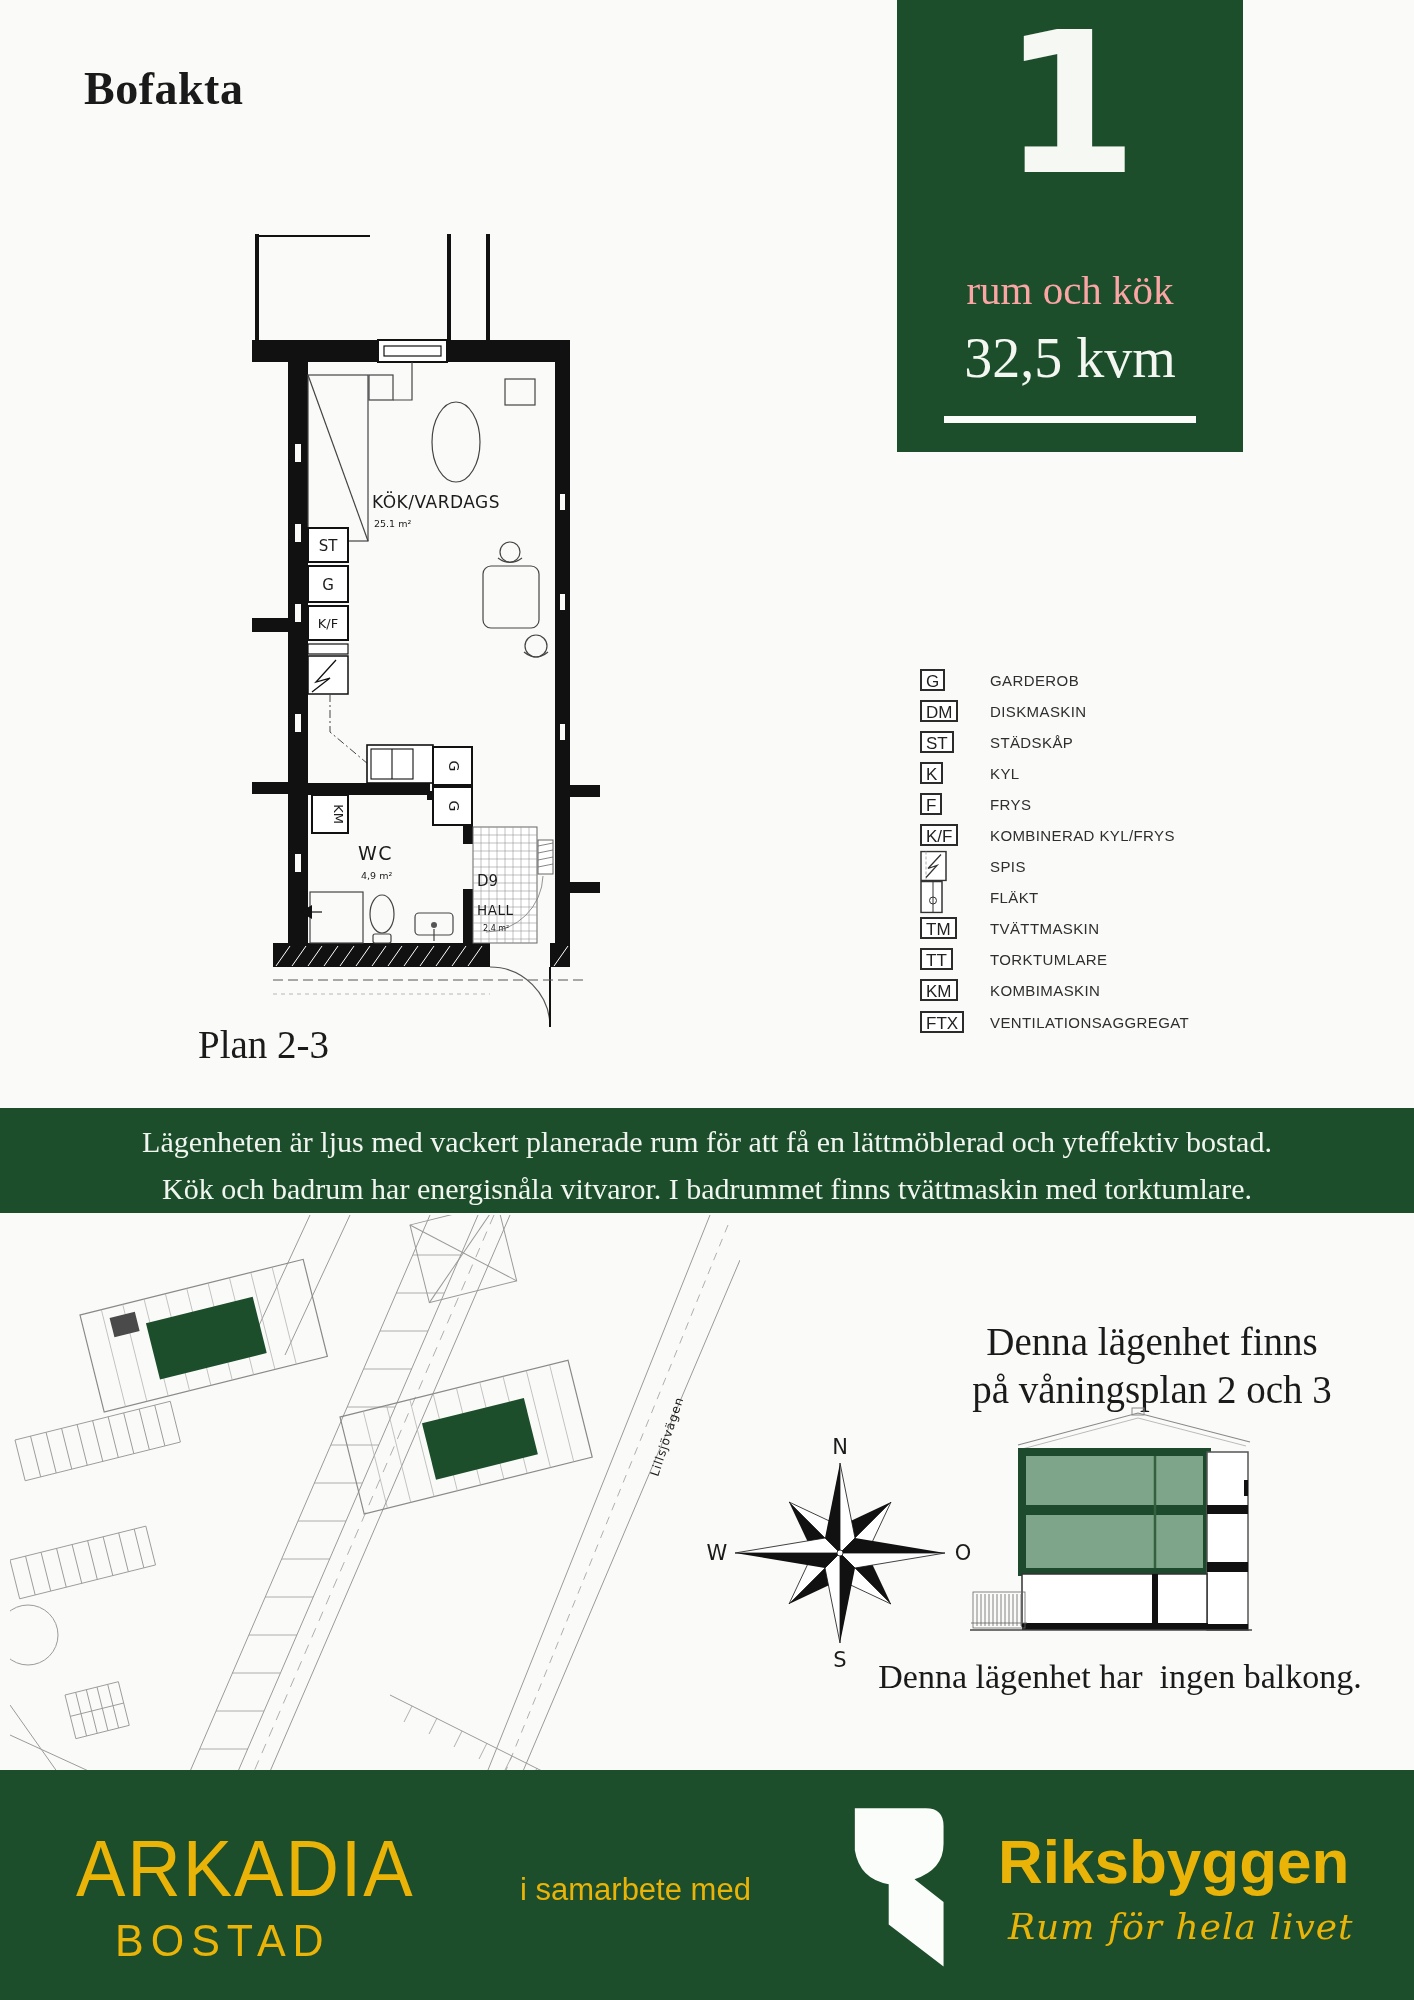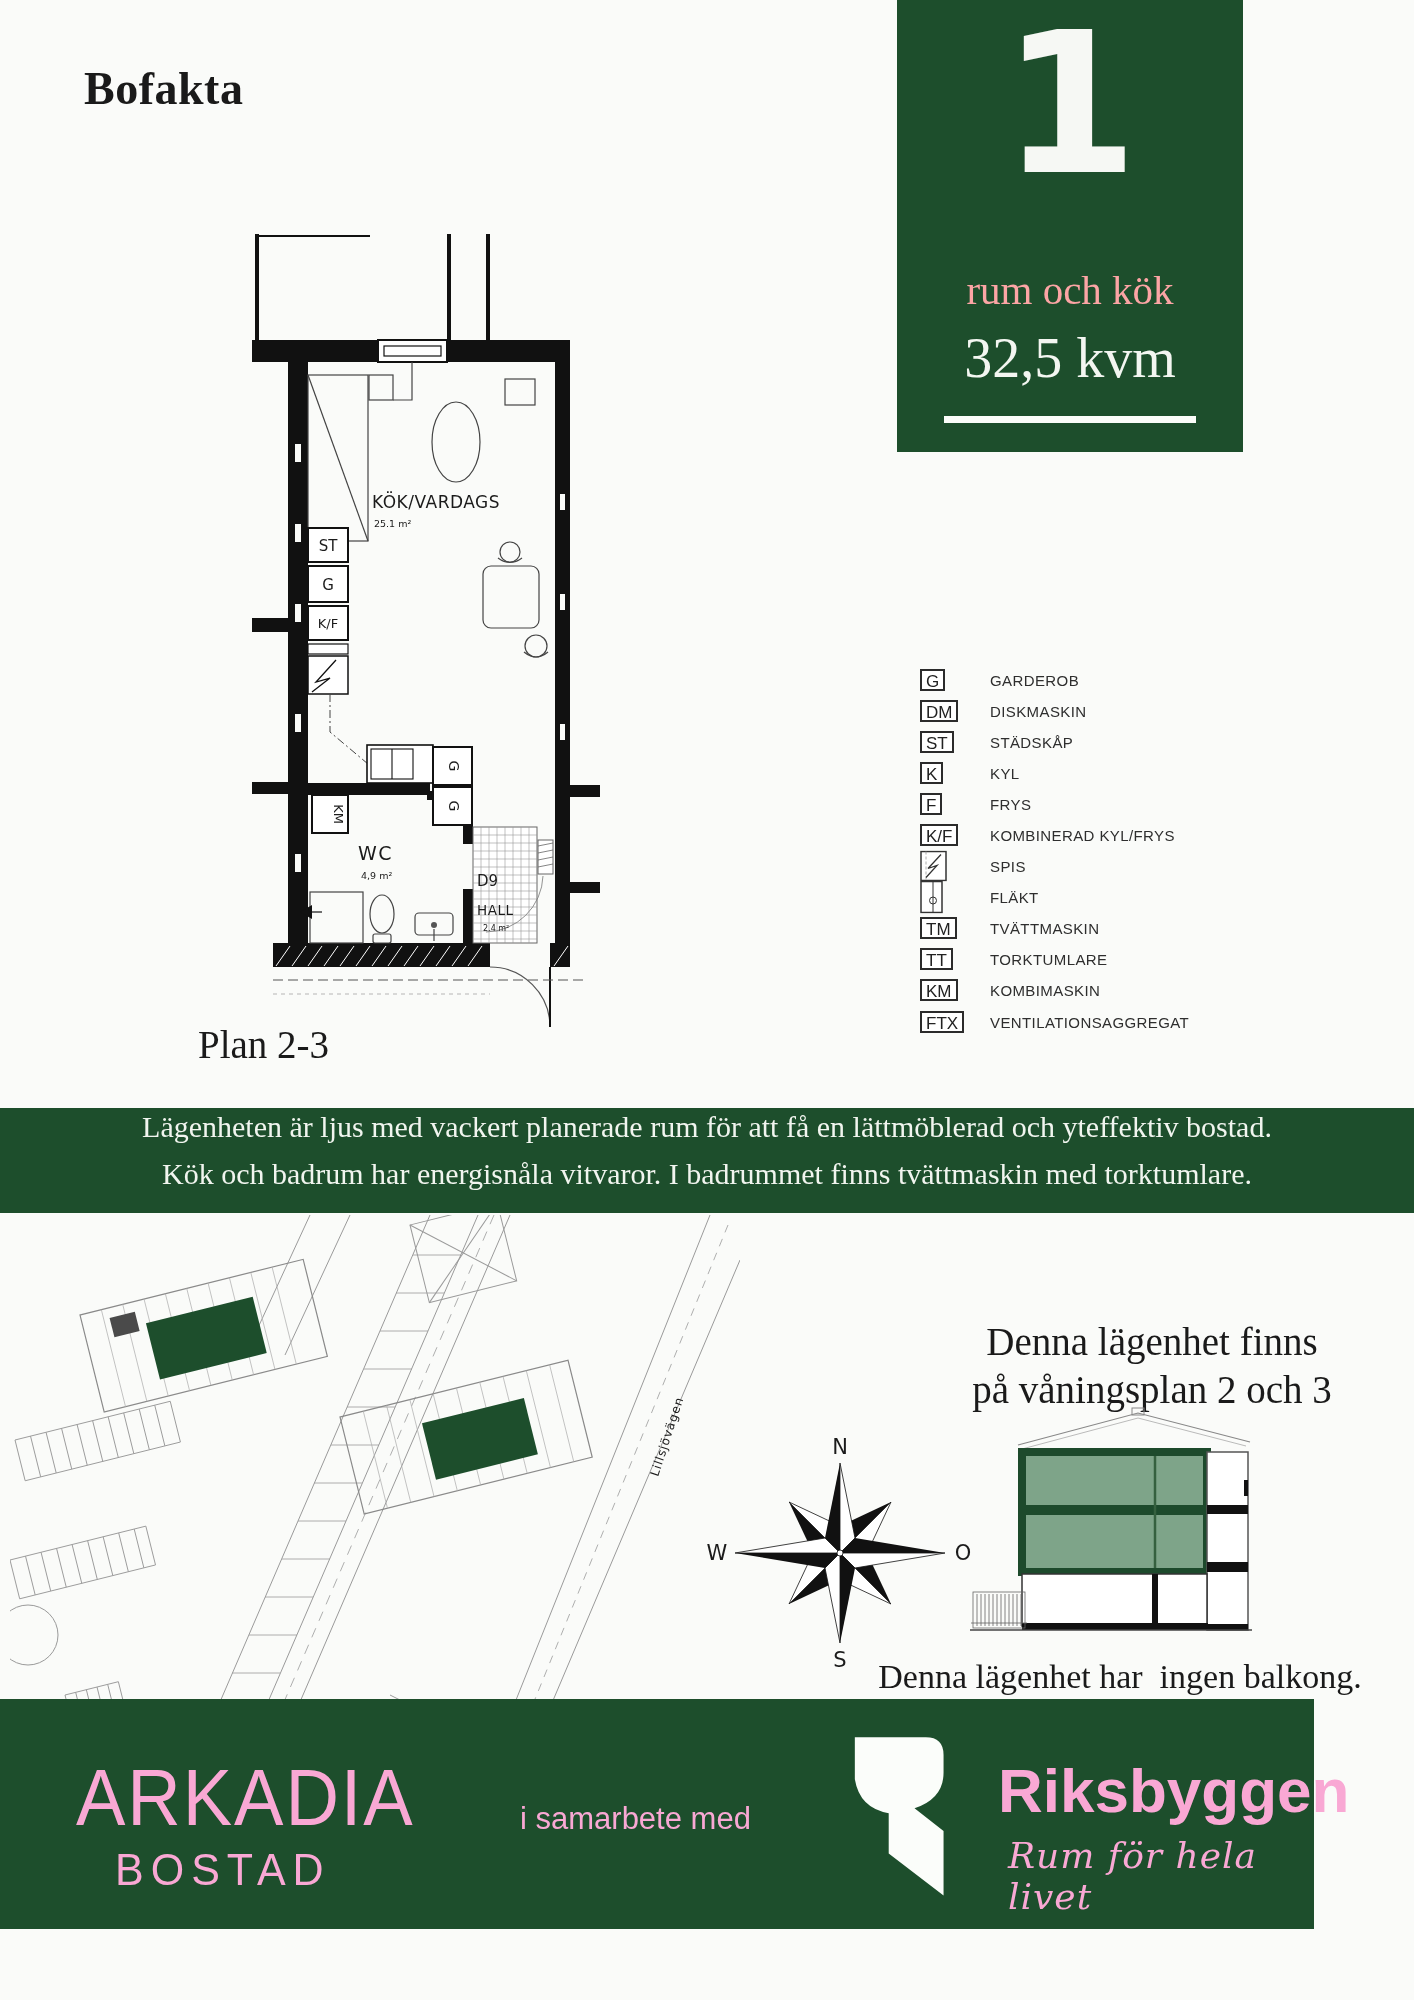--- a/index.html
+++ b/index.html
@@ -32,34 +32,34 @@
         min-width:22px;padding:0 4px;height:22px;line-height:21px;border:2px solid #2b2b2b;
         text-align:center;font-family:"Liberation Sans",sans-serif;font-size:17px;color:#222;background:#fff;}
   .licon{position:absolute;left:0;top:50%;transform:translateY(-50%);line-height:0;}
   .llabel{position:absolute;left:70px;top:50%;transform:translateY(-50%);
         font-family:"Liberation Sans",sans-serif;font-size:15px;color:#2e2e2e;letter-spacing:.4px;white-space:nowrap;}
 
   
   .banner{position:absolute;left:0;top:1108px;width:1414px;height:105px;background:#1d4e2c;
           text-align:center;color:#f1f5ef;}
   .banner p{margin:0;font-size:30px;}
-  .banner .l1{padding-top:2px;}
+  .banner .l1{padding-top:17px;}
   .banner .l2{padding-top:13px;}
 
   
   .siteplan{position:absolute;left:10px;top:1215px;width:730px;height:575px;}
   .compass{position:absolute;left:705px;top:1438px;width:270px;height:235px;}
 
   
   .loc-text{position:absolute;left:950px;top:1318px;width:404px;text-align:center;font-size:39px;line-height:48px;}
   .section-fig{position:absolute;left:940px;top:1390px;width:330px;height:250px;}
   .balcony-note{position:absolute;left:860px;top:1658px;width:520px;text-align:center;font-size:34px;white-space:pre-wrap;}
 
   
-  .footer{position:absolute;left:0;top:1699px;width:1314px;height:230px;background:#1d4e2c;color:#f9a8d4;}
+  .footer{position:absolute;left:0;top:1770px;width:1414px;height:230px;background:#1d4e2c;color:#eab308;}
   .brand{position:absolute;left:76px;top:52px;font-family:"Liberation Sans",sans-serif;
          font-size:78px;font-weight:400;letter-spacing:2px;transform:scale(.95,1.03);transform-origin:left top;}
   .brand-sub{position:absolute;left:79px;top:146px;font-family:"Liberation Sans",sans-serif;
          font-size:43px;letter-spacing:7px;transform:scaleY(1.02);transform-origin:left top;margin-left:36px;}
   .collab{position:absolute;left:520px;top:102px;font-family:"Liberation Sans",sans-serif;font-size:31px;}
   .riks{position:absolute;left:850px;top:38px;}
   .riks-word{position:absolute;left:958px;top:56px;font-family:"Liberation Sans",sans-serif;
          font-size:62px;font-weight:bold;letter-spacing:0px;margin-left:40px;}
   .riks-tag{position:absolute;left:1008px;top:136px;font-family:"DejaVu Serif",serif;
          font-style:italic;font-size:36px;letter-spacing:1px;}

